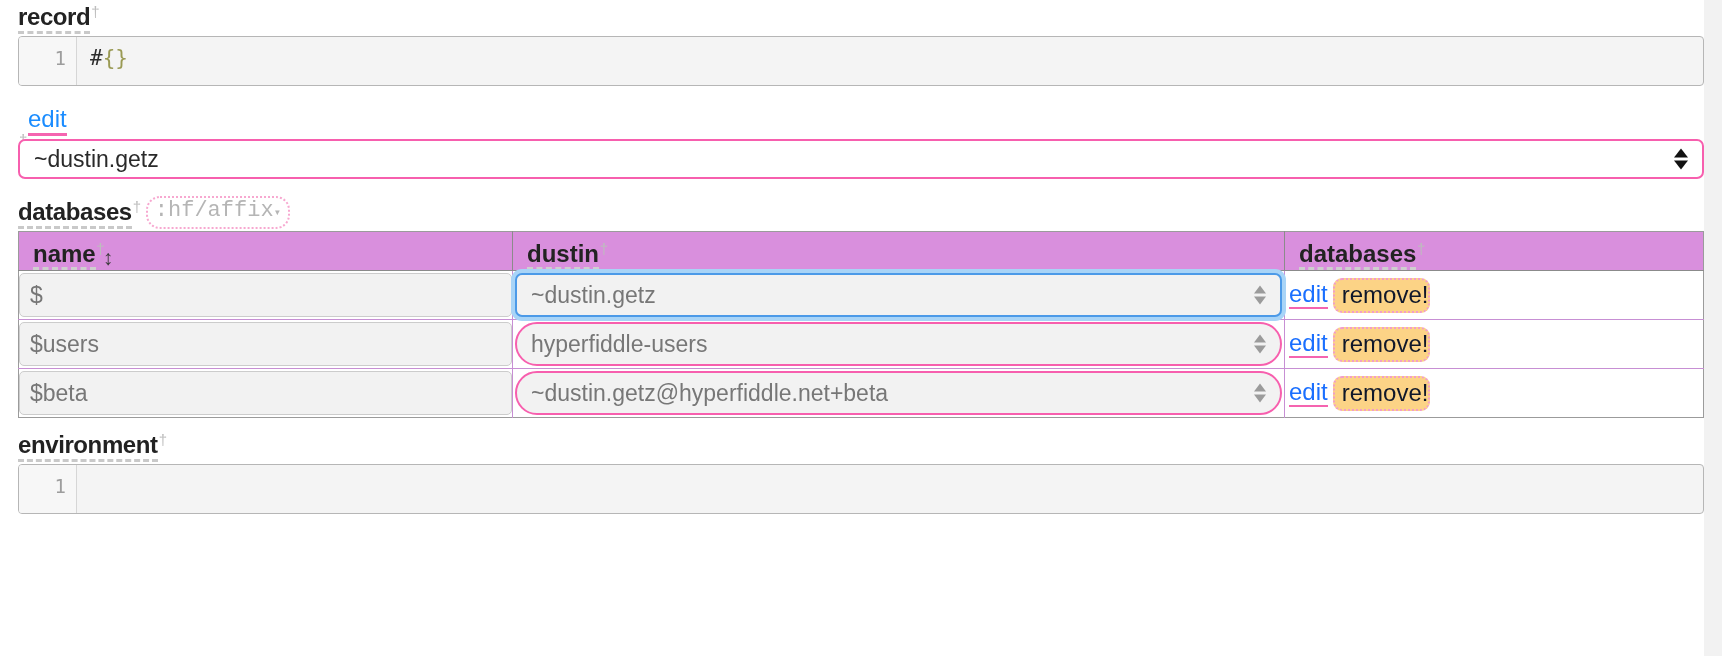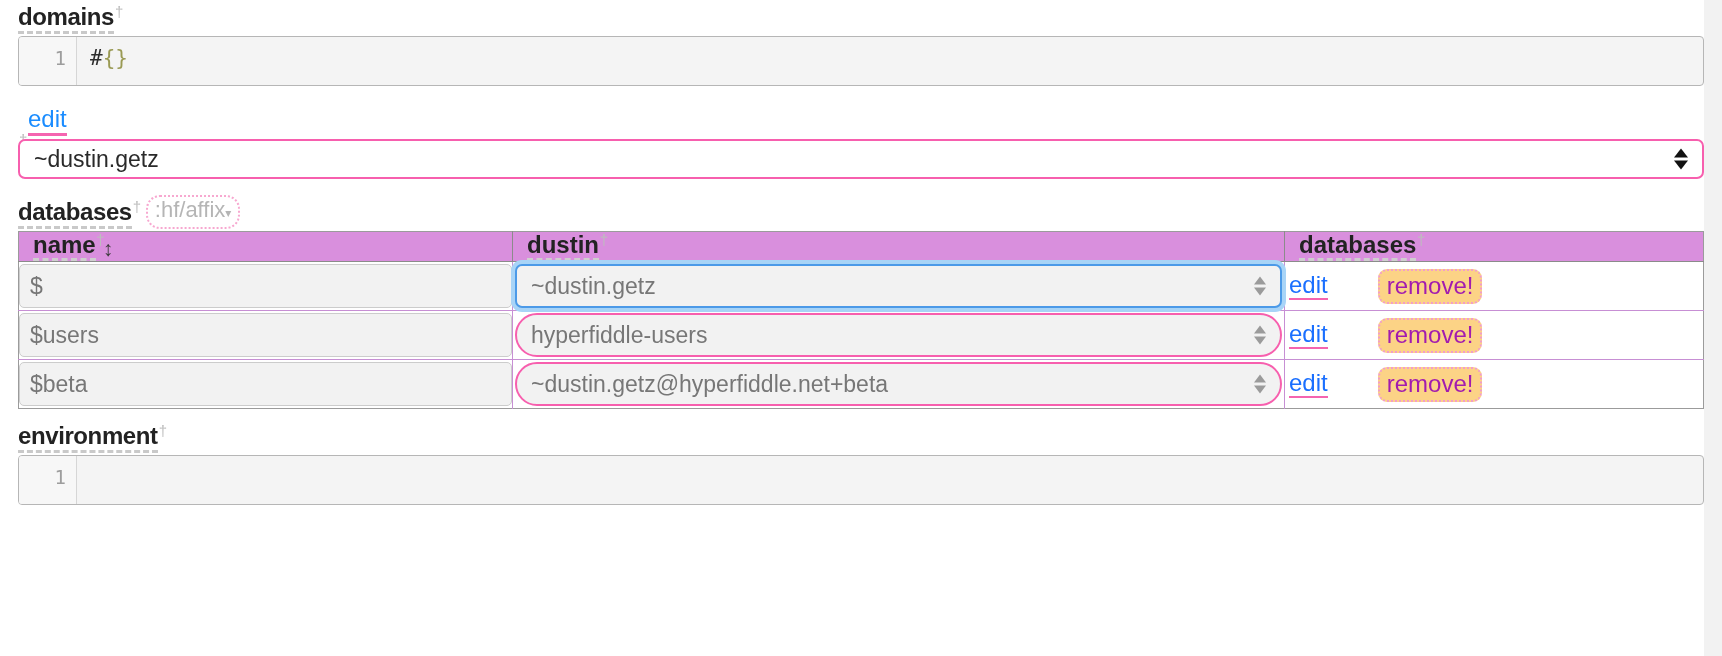--- a/index.html
+++ b/index.html
@@ -65,20 +65,21 @@
   .affix-chip {
     margin-left: 14px;
     font-size: 22px;
     color: #b5b5b5;
     border: 2px dotted #f7a8d0;
     border-radius: 14px;
     padding: 1px 7px 2px 7px;
     line-height: 24px;
     white-space: nowrap;
     cursor: pointer;
+    font-family: Liberation Mono, monospace;
   }
   .affix-caret { font-size: 12px; color: #b5b5b5; }
   .sort-arrow {
     font-size: 21px;
     color: #3a3a3a;
     font-weight: normal;
     margin-left: 7px;
     display: inline-block;
     cursor: pointer;
   }
@@ -165,21 +166,21 @@
     border: 1px solid #9b9b9b;
     margin-top: 2px;
     table-layout: fixed;
   }
   .db-table thead th {
     background: #d98fdd;
     border-right: 1px solid #8b8b8b;
     border-bottom: 1px solid #8b8b8b;
     text-align: left;
     height: 28px;
-    padding: 0 0 0 14px;
+    padding: 9px 0 0 14px;
     vertical-align: middle;
   }
   .db-table thead th:last-child { border-right: none; }
   .th-inner { display: inline-flex; align-items: flex-end; }
   .th-label {
     position: relative;
     font-size: 24px;
     font-weight: bold;
     color: #222222;
     border-bottom: 3px dashed #cfcfcf;
@@ -257,44 +258,43 @@
   .link-edit {
     font-size: 24px;
     color: #1a6fff;
     border-bottom: 2.5px solid #f564b0;
     line-height: 26px;
     cursor: pointer;
     text-decoration: none;
   }
   .btn-remove {
     font-size: 24px;
-    color: #a21caf;
+    color: #0f172a;
     background: #fcd386;
     border: 2px dotted #f29ec8;
     border-radius: 9px;
-    padding: 1px 7px 3px 7px;
+    padding: 1px 0 3px 7px;
     line-height: 27px;
     cursor: pointer;
     white-space: nowrap;
     font-family: "Liberation Sans", sans-serif;
-    margin-left: 45px;
   }
   .spacer-16 { height: 16px; }
   .spacer-10 { height: 10px; }
 </style>
 </head>
 <body>
 
 <div id="page">
 
   <div id="right-gutter"></div>
 
   <div class="field-label-row">
     <span class="field-label">
-      <span>domains</span>
+      <span>record</span>
       <span class="dagger">†</span>
     </span>
   </div>
   <div class="code-editor">
     <div class="gutter">1</div>
     <div class="code-line"><span>#</span><span class="tok-brace">{}</span></div>
   </div>
 
   <div class="spacer-16"></div>
 

